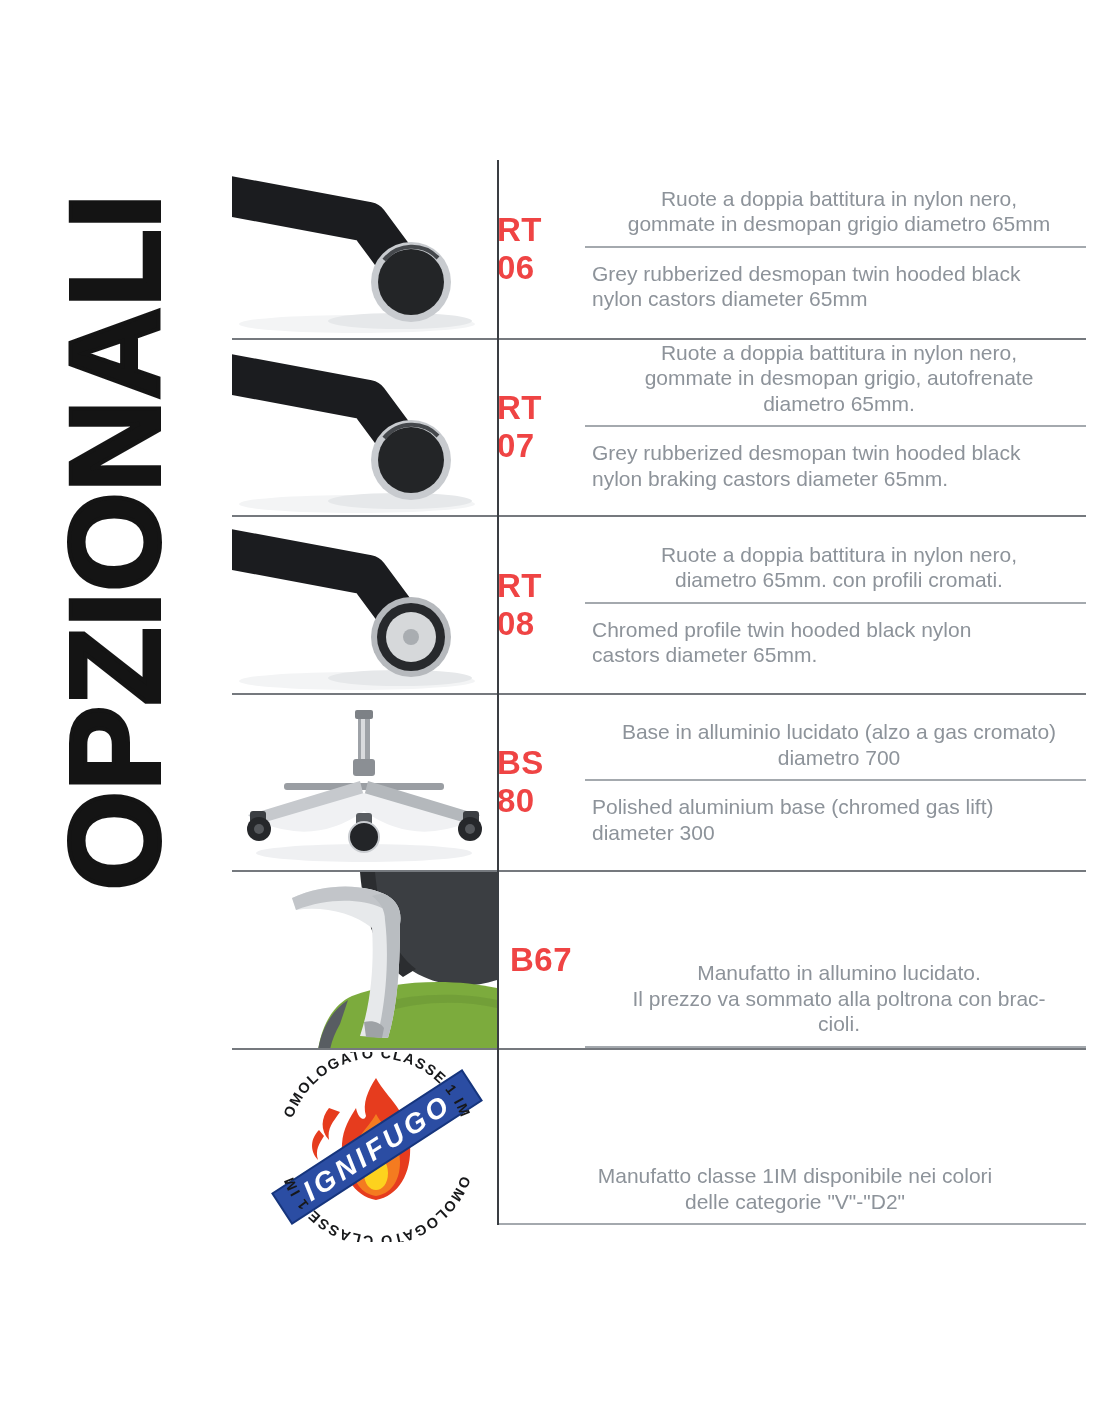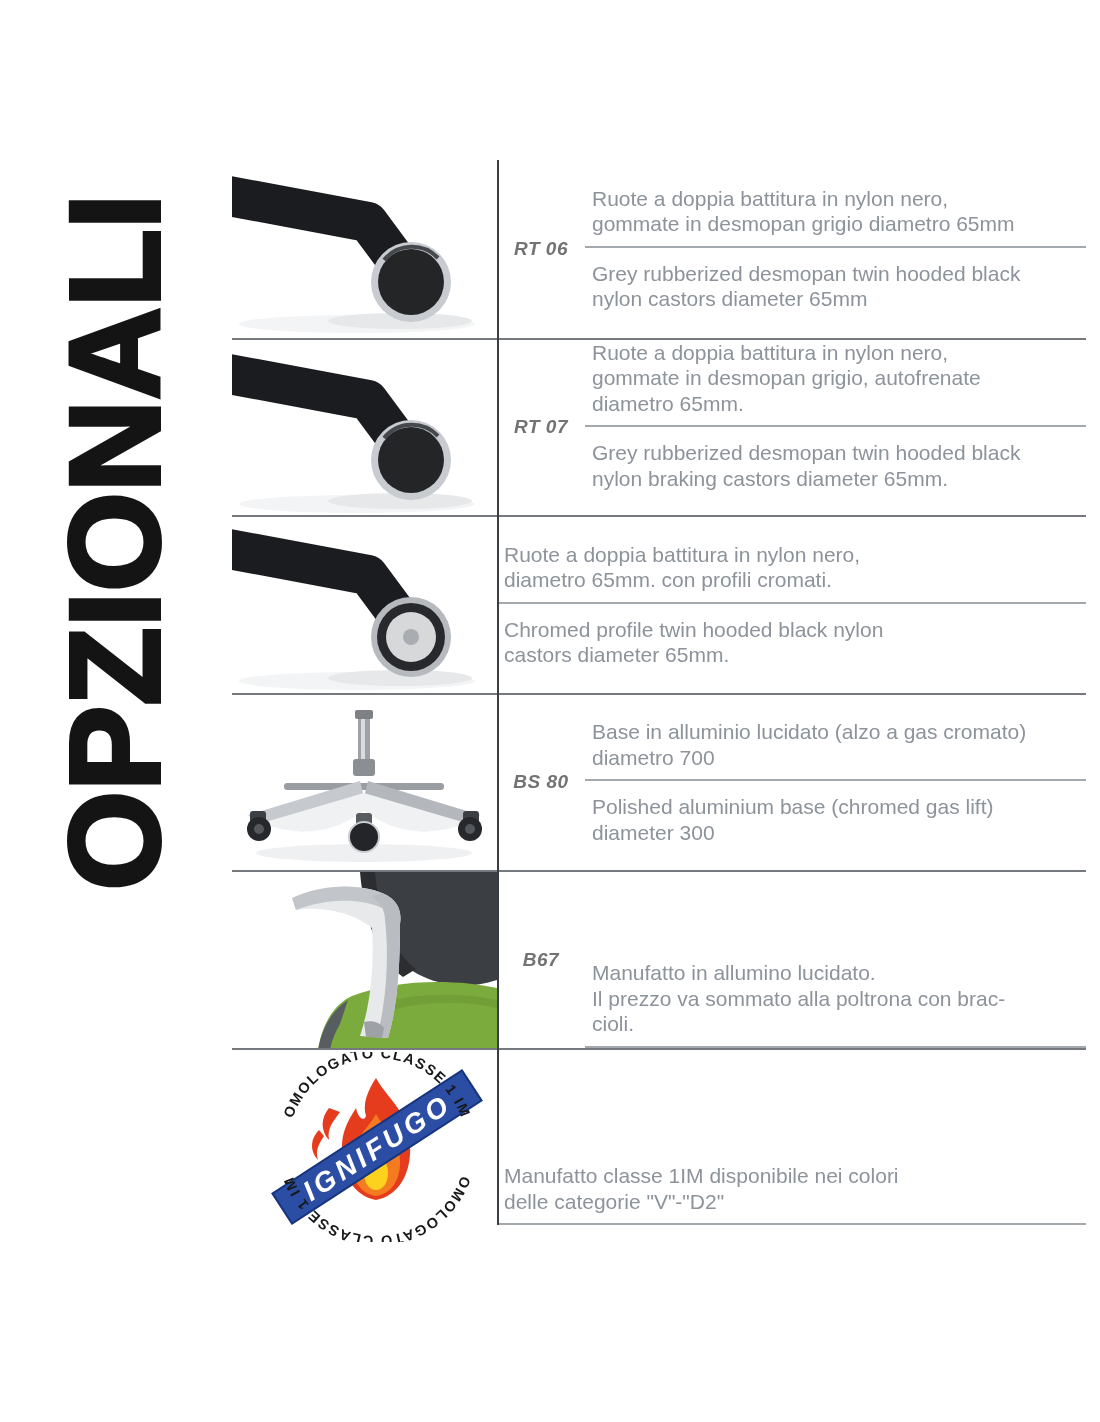--- a/index.html
+++ b/index.html
@@ -18,24 +18,24 @@
   
   .options-table{position:absolute;left:232px;top:160px;width:854px;}
   .col-divider{position:absolute;left:265px;top:0;bottom:0;width:2px;background:#3a3e43;z-index:6;}
   .row{display:flex;height:177.5px;box-sizing:border-box;position:relative;}
   .row + .row{border-top:2px solid #75797e;}
   .img-cell{width:265px;position:relative;overflow:hidden;flex:none;}
   .img-cell.tall{overflow:visible;z-index:4;}
   .img-cell svg{position:absolute;left:0;top:0;}
   .code-cell{
     width:88px;flex:none;display:flex;align-items:center;justify-content:center;
-    font-size:19px;font-weight:bold;color:#737373;letter-spacing:0.5px;font-style:italic;
+    font-size:33px;font-weight:bold;color:#ef4444;letter-spacing:0.5px;
   }
   .text-cell{flex:1;display:flex;flex-direction:column;color:#8d939a;font-size:21px;line-height:25.5px;}
-  .text-top{flex:1;display:flex;flex-direction:column;justify-content:flex-end;padding:0 0 9px 7px;white-space:pre-line;}
+  .text-top{flex:1;display:flex;flex-direction:column;justify-content:flex-end;padding:0 0 9px 7px;white-space:pre-line;text-align:center;}
   .text-mid{height:0;border-top:2px solid #a4a9ae;}
   .text-bottom{flex:1;padding:13px 0 0 7px;white-space:pre-line;}
 </style>
 </head>
 <body>
 
 <div class="vertical-title">OPZIONALI</div>
 
 <div class="options-table">
   <div class="col-divider"></div>
@@ -88,20 +88,21 @@
       <svg viewBox="0 0 265 178" width="265" height="178">
         <ellipse cx="125" cy="164" rx="118" ry="9" fill="#f3f4f5"></ellipse>
         <ellipse cx="168" cy="161" rx="72" ry="8" fill="#e6e8ea"></ellipse>
         <path d="M-14,30 L136,58 L176,112" stroke="#1b1c1f" stroke-width="40" fill="none" stroke-linejoin="round"></path>
         <circle cx="179" cy="120" r="40" fill="#b6b9bd"></circle>
         <circle cx="179" cy="120" r="34" fill="#27292c"></circle>
         <circle cx="179" cy="120" r="25" fill="#d6d8da"></circle>
         <circle cx="179" cy="120" r="8" fill="#a9adb1"></circle>
       </svg>
     </div>
+    <div class="code-cell">RT 08</div>
     <div class="text-cell">
       <div class="text-top">Ruote a doppia battitura in nylon nero,
 diametro 65mm. con profili cromati.</div>
       <div class="text-mid"></div>
       <div class="text-bottom">Chromed profile twin hooded black nylon
 castors diameter 65mm.</div>
     </div>
   </div>
 
   <div class="row">

